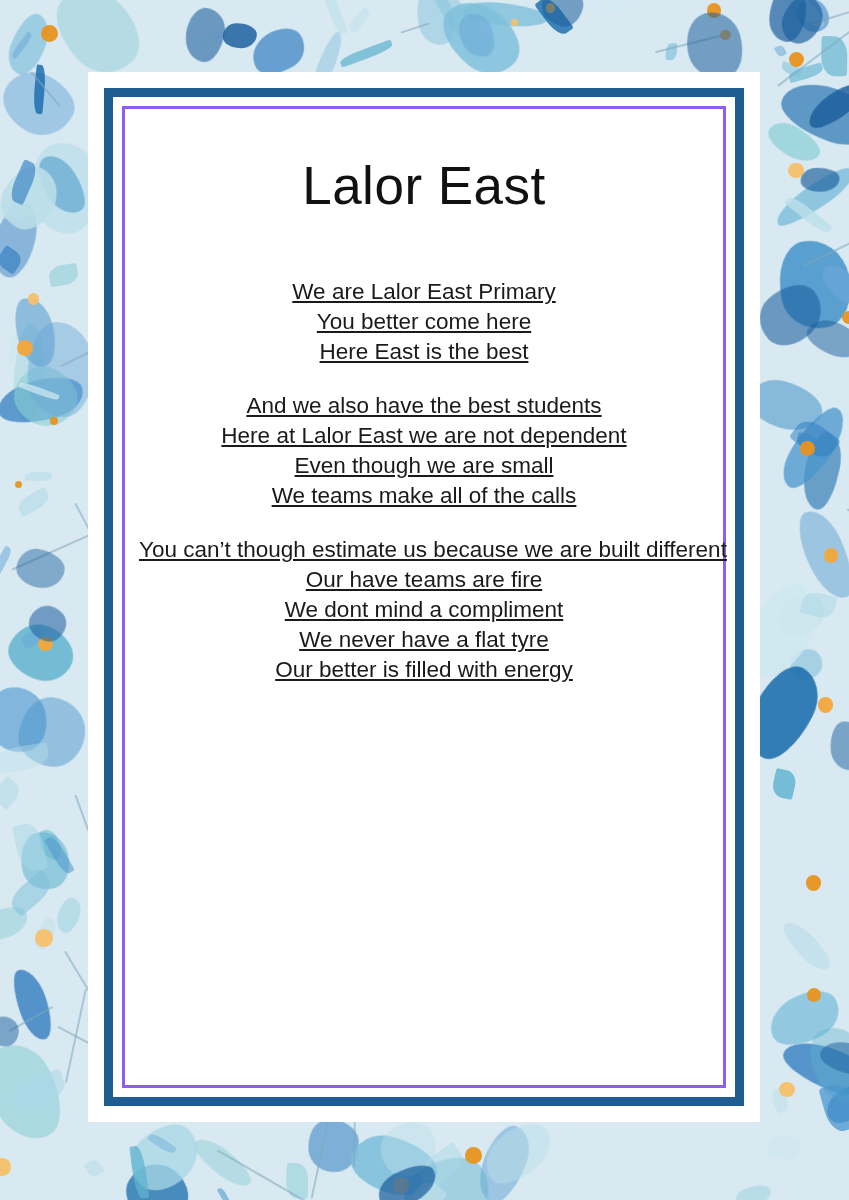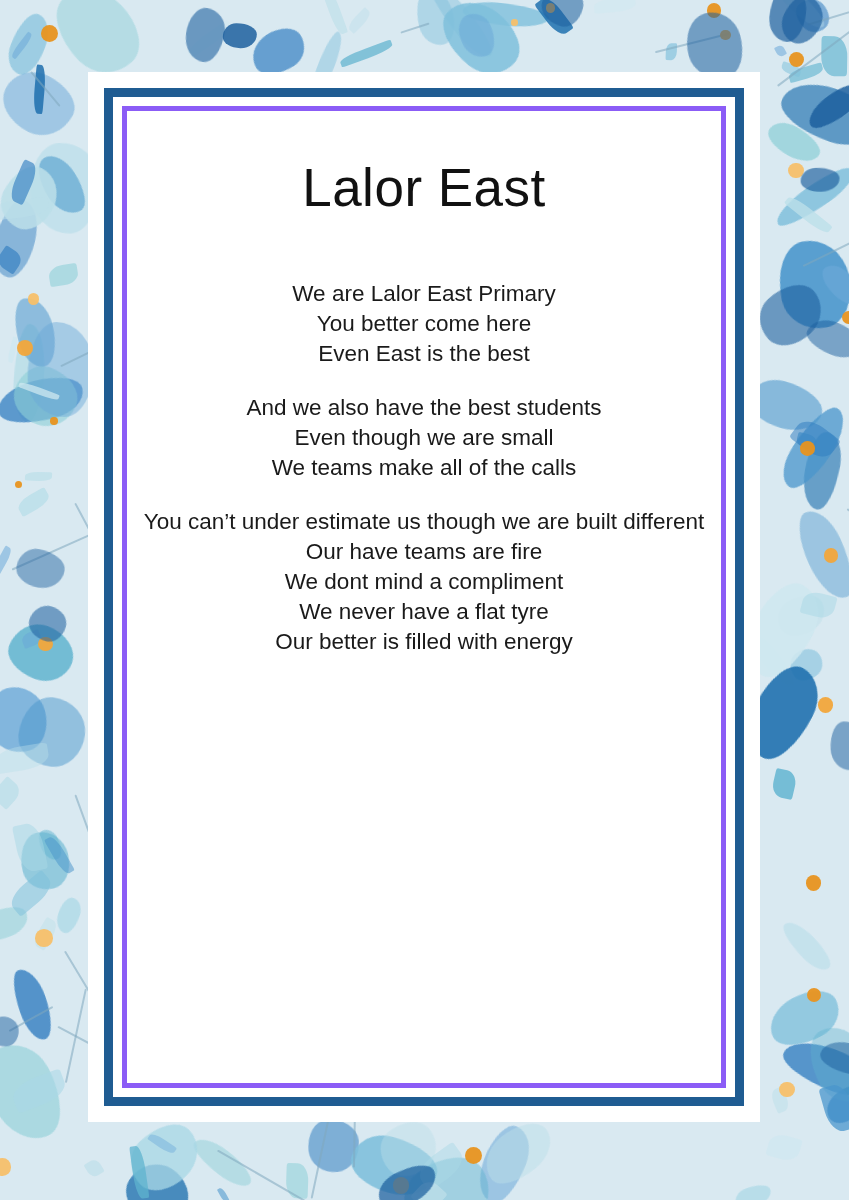--- a/index.html
+++ b/index.html
@@ -60,21 +60,21 @@
   #poster-frame-outer {
     width: 100%;
     height: 100%;
     border: 9px solid #1f5c92;
     box-sizing: border-box;
     padding: 9px;
   }
   #poster-frame-inner {
     width: 100%;
     height: 100%;
-    border: 5px solid #8b5cf6;
+    border: 3px solid #8b5cf6;
     box-sizing: border-box;
     background: #ffffff;
     position: relative;
     padding: 40px 14px 0 14px;
   }
 
   #poem-title {
     text-align: center;
     font-size: 53px;
     font-weight: 400;
@@ -90,20 +90,21 @@
     font-size: 22.5px;
     line-height: 30px;
     color: #1a1a1a;
     white-space: nowrap;
   }
   .stanza {
     margin-bottom: 24px;
   }
   .poem-line {
     display: block;
+    text-decoration: underline;
   }
 </style>
 </head>
 <body>
 
 <div id="poster-background">
     <div class="blob" style="left: -26.8806px; top: 910.347px; width: 55.8184px; height: 29.0806px; background: rgb(143, 208, 216); opacity: 0.52; transform: rotate(338deg);"></div>
     <div class="blob" style="left: 210.856px; top: 1128.08px; width: 23.7945px; height: 68.7631px; background: rgb(143, 208, 216); opacity: 0.48; transform: rotate(128deg);"></div>
     <div class="blob" style="left: 16.3221px; top: 837.026px; width: 58.3736px; height: 47.6106px; background: rgb(95, 179, 207); opacity: 0.57; transform: rotate(77deg);"></div>
     <div class="blob" style="left: 308.01px; top: 1119.33px; width: 51.1474px; height: 53.2039px; background: rgb(47, 124, 192); opacity: 0.53; transform: rotate(174deg);"></div>
@@ -296,29 +297,30 @@
   </div>
 
 <div id="poster-card">
   <div id="poster-frame-outer">
     <div id="poster-frame-inner">
       <h1 id="poem-title">Lalor East</h1>
       <div id="poem-body">
           <div class="stanza">
             <span class="poem-line">We are Lalor East Primary</span>
             <span class="poem-line">You better come here</span>
-            <span class="poem-line">Even East is the best</span>
+            <span class="poem-line">Here East is the best</span>
           </div>
           <div class="stanza">
             <span class="poem-line">And we also have the best students</span>
+            <span class="poem-line">Here at Lalor East we are not dependent</span>
             <span class="poem-line">Even though we are small</span>
             <span class="poem-line">We teams make all of the calls</span>
           </div>
           <div class="stanza">
-            <span class="poem-line">You can’t under estimate us though we are built different</span>
+            <span class="poem-line">You can’t though estimate us because we are built different</span>
             <span class="poem-line">Our have teams are fire</span>
             <span class="poem-line">We dont mind a compliment</span>
             <span class="poem-line">We never have a flat tyre</span>
             <span class="poem-line">Our better is filled with energy</span>
           </div>
         </div>
     </div>
   </div>
 </div>
 

